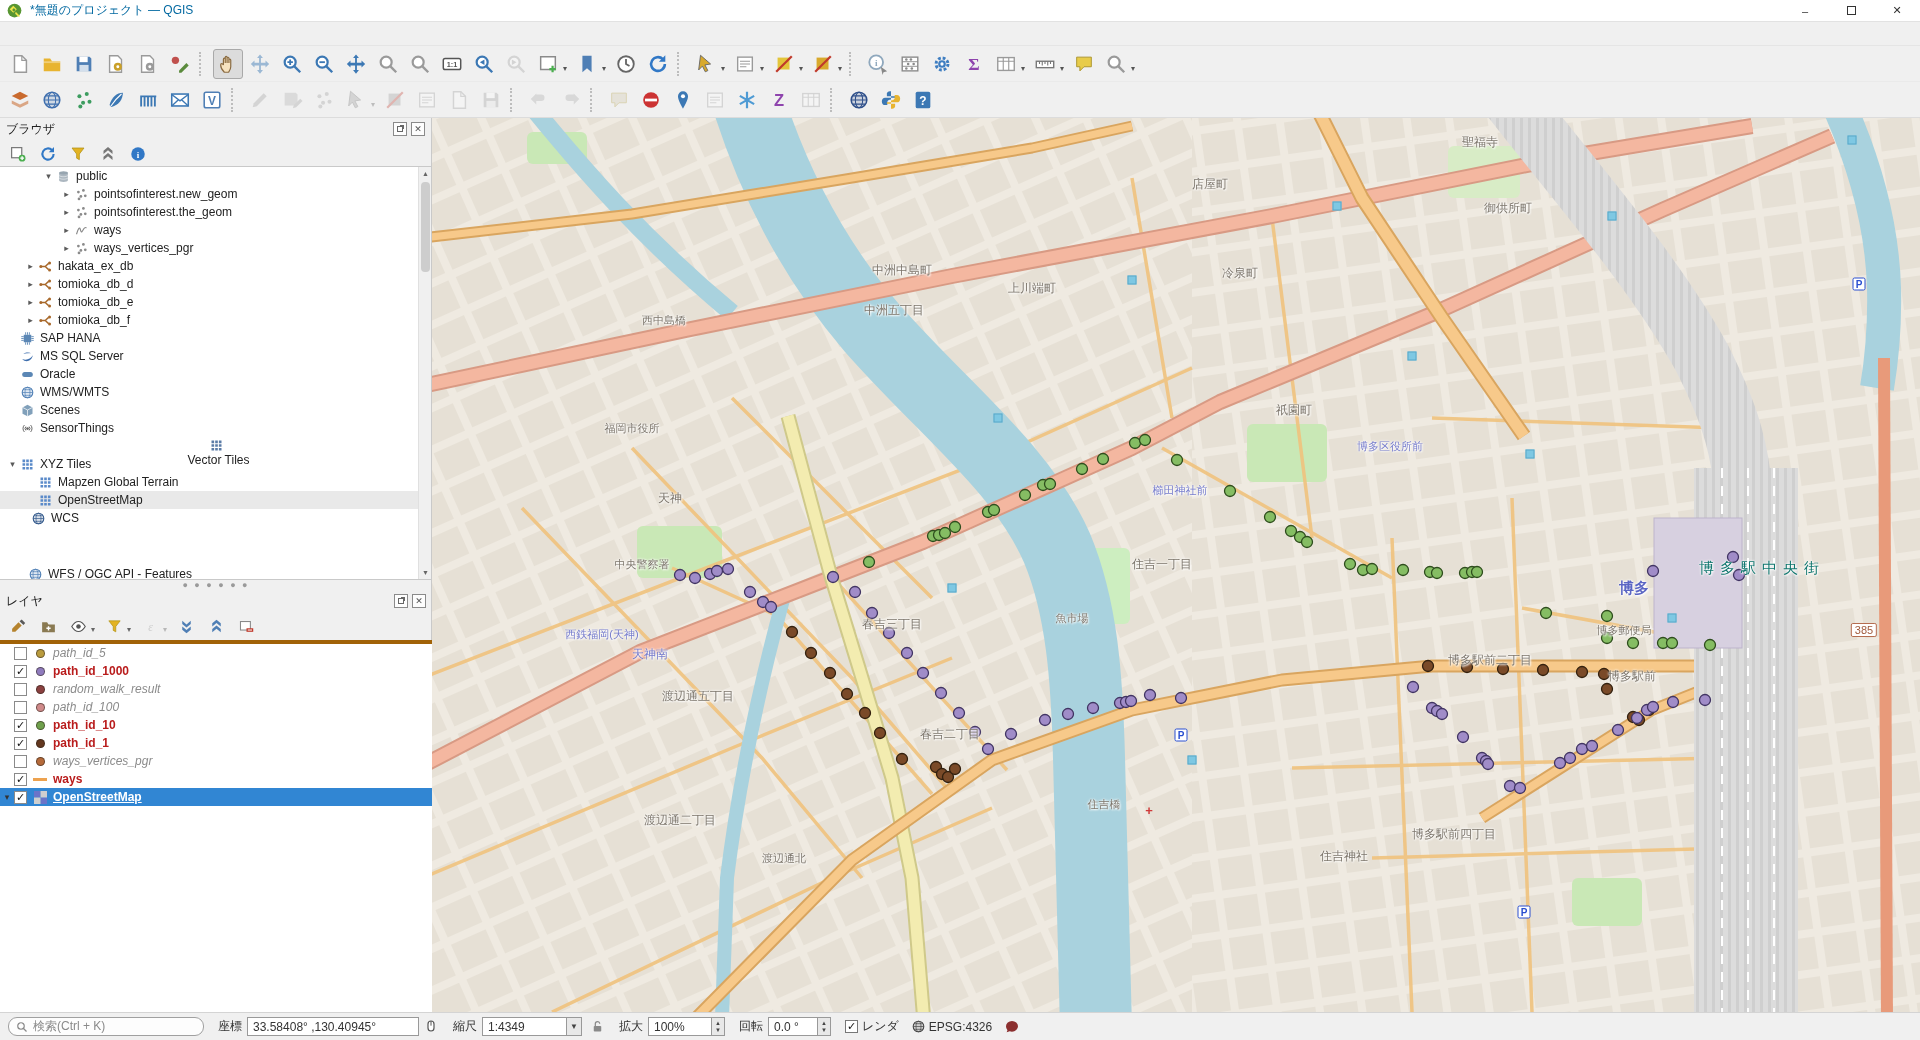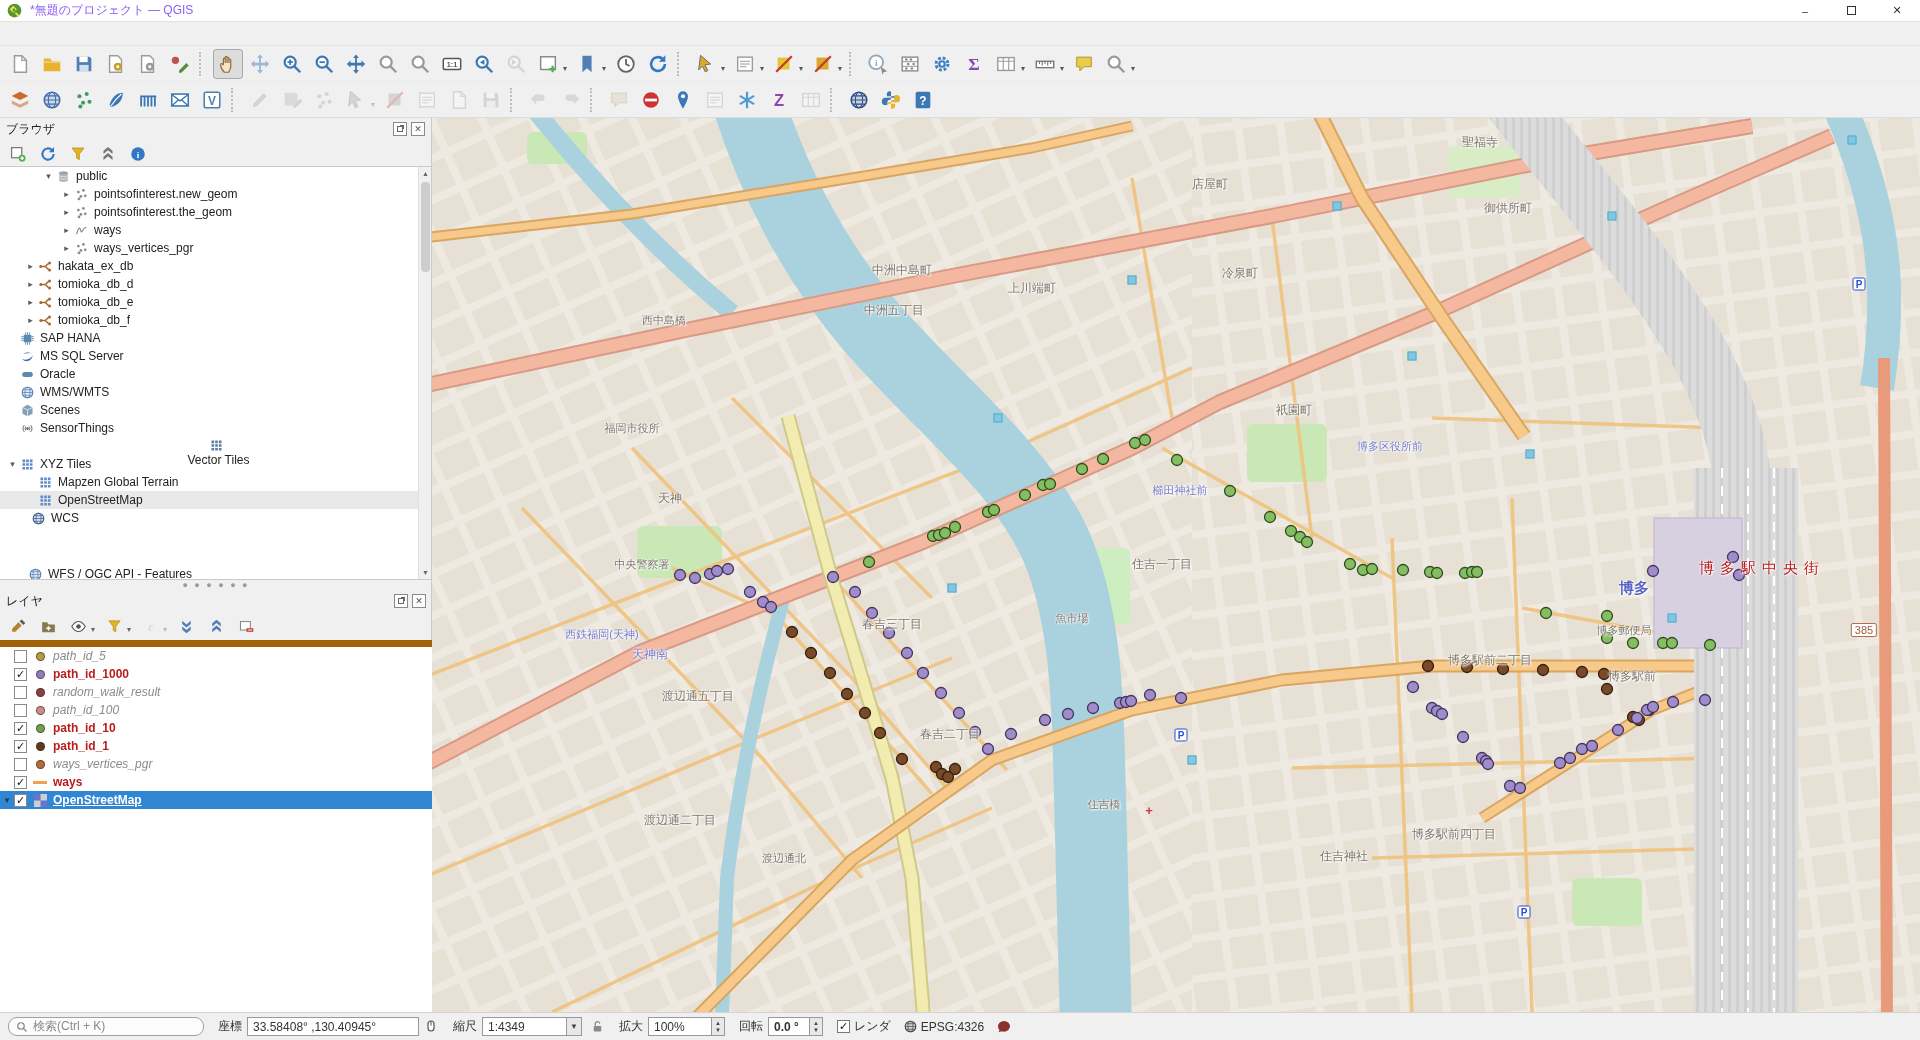--- a/index.html
+++ b/index.html
@@ -3,21 +3,21 @@
 <meta charset="utf-8">
 <style>
   * { margin:0; padding:0; box-sizing:border-box; }
   html,body { width:1920px; height:1040px; overflow:hidden; font-family:"Liberation Sans",sans-serif; background:#f0f0f0; }
   svg.ic { display:block; }
   use { fill:currentColor; }
 
   
   #titlebar { position:absolute; left:0; top:0; width:1920px; height:22px; background:#fff; border-bottom:1px solid #e2e2e2; display:flex; align-items:center; }
   #qgis-logo { width:15px; height:15px; margin:0 8px 0 7px; }
-  #title-text { font-size:12px; color:#8b5cf6;text-align:center; }
+  #title-text { font-size:12px; color:#0369a1;text-align:center; }
   #win-controls { margin-left:auto; display:flex; height:100%; }
   .winbtn { width:46px; height:100%; display:flex; align-items:center; justify-content:center; font-size:11px; color:#333; }
   .winbtn .maxsq { width:9px; height:9px; border:1px solid #333; display:block; }
 
   
   #menubar { position:absolute; left:0; top:22px; width:1920px; height:24px; background:#f0f0f0; display:flex; align-items:center; padding-left:6px; border-bottom:1px solid #e5e5e5; }
   .menu-item { font-size:12px; color:#1a1a1a; padding:3px 9px; white-space:nowrap; }
 
   
   .toolbar { position:absolute; left:0; width:1920px; height:36px; background:#f0f0f0; display:flex; align-items:center; padding-left:4px; }
@@ -48,59 +48,59 @@
   .trow .arr { width:13px; font-size:9px; color:#5a5a5a; text-align:center; flex:none; }
   .trow .ticon { width:16px; height:16px; margin-right:5px; flex:none; display:flex; align-items:center; justify-content:center; }
   #browser-scroll { position:absolute; right:0; top:0; width:13px; height:100%; background:#f0f0f0; border-left:1px solid #e0e0e0; }
   #browser-scroll .sarr { position:absolute; left:0; width:13px; height:13px; font-size:7px; color:#666; text-align:center; line-height:13px; }
   #browser-scroll .thumb { position:absolute; left:2px; top:15px; width:9px; height:90px; background:#cdcdcd; border-radius:4px; }
 
   #panel-splitter { position:absolute; left:0; top:462px; width:432px; height:10px; display:flex; align-items:center; justify-content:center; color:#9a9a9a; font-size:9px; letter-spacing:2px; }
 
   #layers-title { position:absolute; left:0; top:472px; width:432px; }
   #layers-tools { position:absolute; left:0; top:494px; width:432px; }
-  #layers-list { position:absolute; left:0; top:522px; width:432px; bottom:0; background:#fff; border-top:7px solid #a16207; }
+  #layers-list { position:absolute; left:0; top:522px; width:432px; bottom:0; background:#fff; border-top:4px solid #a16207; }
   .lrow { height:18px; display:flex; align-items:center; font-size:12px; }
   .lrow .caret { width:14px; text-align:center; font-size:9px; color:#333; flex:none; }
   .lrow .cb { width:13px; height:13px; border:1px solid #8a8a8a; background:#fff; margin-right:6px; flex:none; font-size:11px; line-height:11px; text-align:center; color:#111; }
   .lrow .sym { width:14px; margin-right:6px; flex:none; display:flex; align-items:center; justify-content:center; }
   .lrow .sym .dotsym { width:9px; height:9px; border-radius:50%; border:1px solid rgba(40,30,20,.55); }
   .lrow .sym .linesym { width:14px; height:3px; }
   .lrow .lname { color:#b91c1c; font-weight:bold; }
   .lrow.unchecked .lname { color:#8b8b8b; font-weight:normal; font-style:italic; }
   .lrow.selected { background:#3186d3; }
   .lrow.selected .lname { color:#fff; text-decoration:underline; }
 
   
   #map { position:absolute; left:432px; top:118px; width:1488px; height:894px; background:#efeae1; overflow:hidden; }
   #map svg.base { position:absolute; left:0; top:0; width:1488px; height:894px; }
   .mlabel { position:absolute; transform:translate(-50%,-50%); font-size:12px; color:#7c756b; white-space:nowrap; text-shadow:0 0 2px #fff,0 0 3px #fff,1px 1px 2px #fff; pointer-events:none; }
   .mlabel.s { font-size:11px; }
   .mlabel.b { color:#767ccc; }
   .mlabel.bb { color:#5b66c4; font-size:15px; font-weight:bold; }
-  .mlabel.big { color:#b91c1c; font-size:15px; letter-spacing:6px; }
+  .mlabel.big { color:#0f766e; font-size:15px; letter-spacing:6px; }
   .mlabel.shield { background:#fff; border:1px solid #b56d50; color:#a05a3c; font-size:11px; padding:0 3px; border-radius:2px; text-shadow:none; }
   .mmark { position:absolute; transform:translate(-50%,-50%); }
   .mmark.sq { width:9px; height:9px; background:#7ec8e3; border:1px solid #5aa8c8; }
   .mmark.p { width:13px; height:13px; background:#fff; border:1px solid #2a4fd0; color:#2a4fd0; font-size:10px; font-weight:bold; text-align:center; line-height:12px; border-radius:2px; }
   .mmark.plus { width:12px; height:12px; color:#d03a3a; font-size:13px; font-weight:bold; line-height:12px; text-align:center; }
 
   
   #statusbar { position:absolute; left:0; bottom:0; width:1920px; height:28px; background:#f0f0f0; border-top:1px solid #d4d4d4; display:flex; align-items:center; font-size:12px; color:#333; padding:0 8px; }
   #search-box { width:196px; height:19px; border:1px solid #a0a0a0; border-radius:9px; background:#fdfdfd; display:flex; align-items:center; padding:0 7px; gap:5px; color:#8a8a8a; }
   .sb-label { margin:0 5px 0 14px; white-space:nowrap; }
   .sb-input { height:19px; background:#fff; border:1px solid #999; display:flex; align-items:center; padding:0 5px; white-space:nowrap; }
   #coord-value { width:172px; }
   #scale-wrap { display:flex; }
   #scale-value { width:84px; border-right:none; }
   .combo-arrow { width:16px; height:19px; border:1px solid #999; background:#e8e8e8; font-size:8px; color:#444; display:flex; align-items:center; justify-content:center; }
   .spinbox { display:flex; }
   .spin { width:13px; height:19px; border:1px solid #999; border-left:none; background:#e8e8e8; display:flex; flex-direction:column; align-items:center; justify-content:center; font-size:6px; color:#444; line-height:7px; }
   #magnifier-value { width:64px; }
-  #rotation-value { width:42px;font-weight:bold; }
+  #rotation-value { width:50px; }
   #render-wrap { display:flex; align-items:center; gap:4px; margin-left:14px; }
   #render-check { width:13px; height:13px; border:1px solid #777; background:#fff; font-size:11px; line-height:11px; text-align:center; color:#111; }
   #crs-wrap { display:flex; align-items:center; gap:3px; margin-left:12px; }
   #msg-balloon { margin-left:12px; }
 </style>
 </head>
 <body>
 
 <svg width="0" height="0" style="position:absolute">
 <defs>

